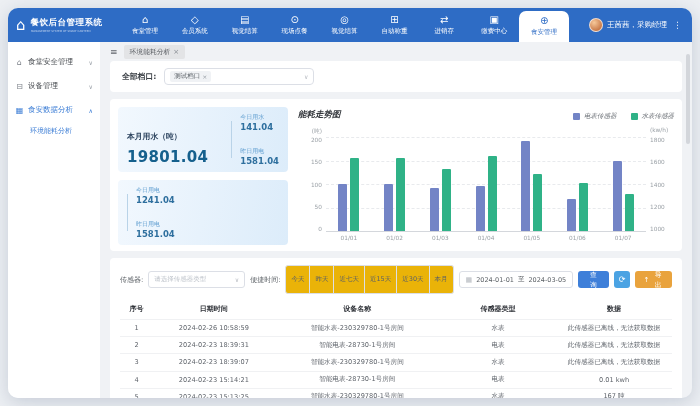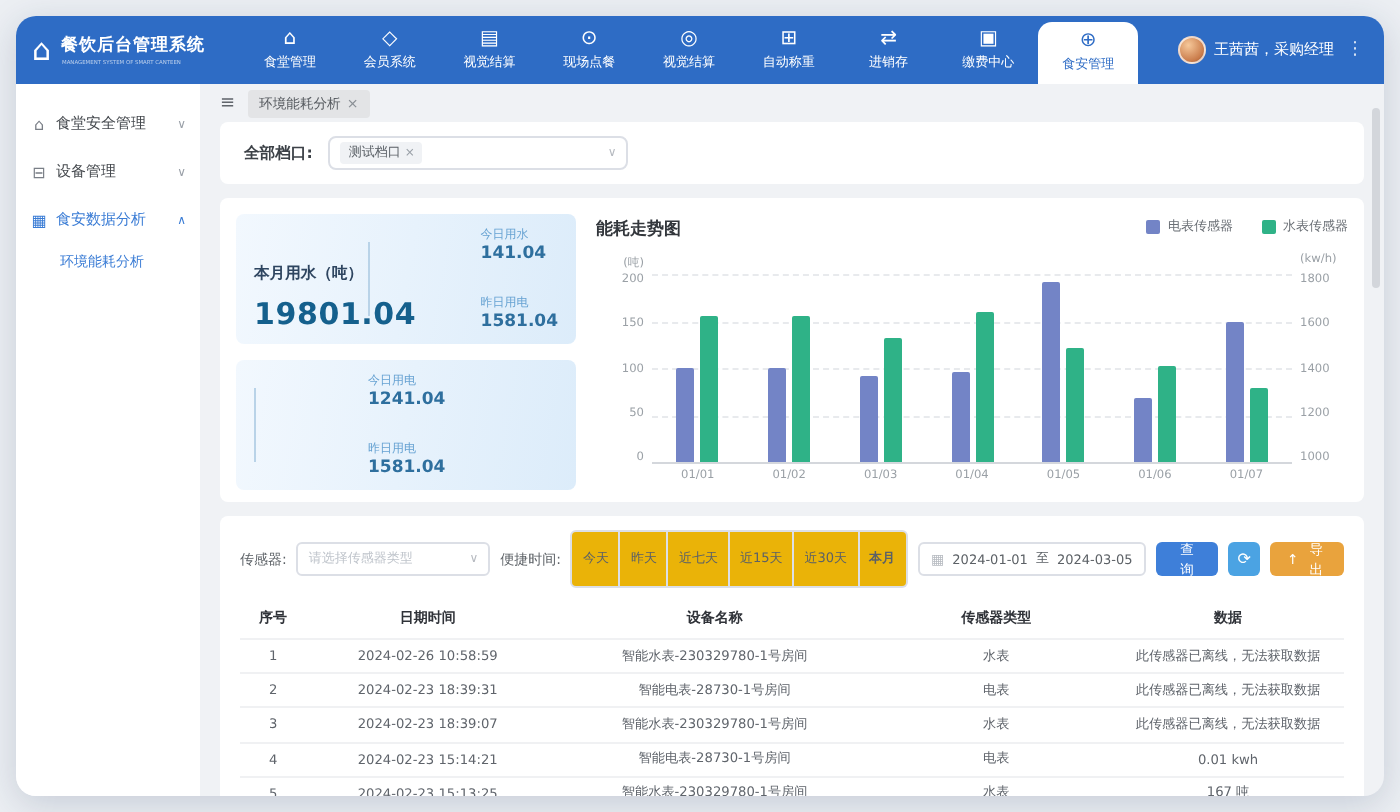--- a/index.html
+++ b/index.html
@@ -57,26 +57,26 @@
 
   
   .dash { display:flex; gap:10px; padding:8px; height:152px; }
   .stat-col { width:170px; flex:0 0 auto; display:flex; flex-direction:column; gap:8px; }
   .stat-card { flex:1; background:linear-gradient(100deg,#f2f8fe 0%,#dcecfa 100%); border-radius:4px;
                display:flex; align-items:flex-end; padding:6px 9px; gap:8px; }
   .stat-main { flex:1 1 auto; min-width:0; }
   .stat-title { font-size:7.8px; font-weight:bold; color:#2e4560; white-space:nowrap; margin-bottom:6px; }
   .stat-value { font-size:15px; font-weight:bold; color:#15608d; letter-spacing:.3px; white-space:nowrap; }
   .stat-div { width:1px; align-self:stretch; margin:8px 0; background:#b9d3e8; }
-  .stat-mini { flex:0 0 auto; display:flex; flex-direction:column; gap:15px;margin-left:48px; }
+  .stat-mini { flex:0 0 auto; display:flex; flex-direction:column; gap:15px; }
   .mini-label { font-size:6px; color:#66a2d2; white-space:nowrap; }
   .mini-value { font-size:8.5px; font-weight:bold; color:#2e6f9e; white-space:nowrap; }
 
   .chart-wrap { flex:1 1 auto; display:flex; flex-direction:column; min-width:0; padding-top:2px; }
-  .chart-head { display:flex; align-items:flex-start; }
+  .chart-head { display:flex; align-items:flex-end;font-style:italic; }
   .chart-title { font-size:8.5px; font-weight:bold; color:#33373c; }
   .legend { margin-left:auto; display:flex; gap:14px; }
   .legend-item { display:flex; align-items:center; gap:4px; font-size:6.5px; color:#6a6f75; }
   .legend-sq { width:7px; height:7px; border-radius:1px; }
   .chart-body { flex:1; display:flex; margin-top:6px; }
   .axis-col { display:flex; flex-direction:column; font-size:5.8px; color:#9aa0a6; width:28px; flex:0 0 auto; }
   .axis-col.right { align-items:flex-start; padding-left:4px; }
   .axis-col.left { align-items:flex-end; padding-right:4px; }
   .axis-unit { height:10px; }
   .axis-ticks { flex:1; display:flex; flex-direction:column; justify-content:space-between; text-align:right; padding-bottom:11px; }
@@ -95,21 +95,21 @@
   .rec-filter { display:flex; align-items:center; gap:5px; }
   .rf-label { font-size:7px; color:#5c6166; white-space:nowrap; }
   .rf-select { display:flex; align-items:center; width:104px; height:17px; border:1px solid #dcdfe6;
                border-radius:3px; padding:0 5px; cursor:pointer; }
   .rf-placeholder { font-size:6.5px; color:#bfc4cb; white-space:nowrap; overflow:hidden; }
   .rf-select .stall-chev { margin-left:auto; }
   .quick-group { display:flex; }
   .quick-btn { border:1px solid #dcdfe6; border-left-width:0; background:#eab308; height:29px; padding:0 5px;
                font-size:6.5px; color:#5c6166; display:flex; align-items:center; cursor:pointer; white-space:nowrap; }
   .quick-btn:first-child { border-left-width:1px; border-radius:3px 0 0 3px; }
-  .quick-btn:last-child { border-radius:0 3px 3px 0;font-weight:bold; }
+  .quick-btn:last-child { border-radius:0 3px 3px 0; }
   .date-range { display:flex; align-items:center; gap:4px; border:1px solid #dcdfe6; border-radius:3px;
                 height:17px; padding:0 6px; }
   .dr-icon { font-size:7px; color:#b6bac0; }
   .dr-text { font-size:6.5px; color:#5c6166; white-space:nowrap; }
   .btn { border:none; border-radius:3px; height:17px; display:flex; align-items:center; gap:3px;
          padding:0 8px; font-size:6.8px; color:#fff; cursor:pointer;
          font-family:"DejaVu Sans","Liberation Sans",sans-serif; }
   .btn-query { background:#3e7fd9; }
   .btn-refresh { background:#4ba3e3; padding:0 5px; font-size:8px; }
   .btn-export { background:#e9a33d; margin-left:auto; }

